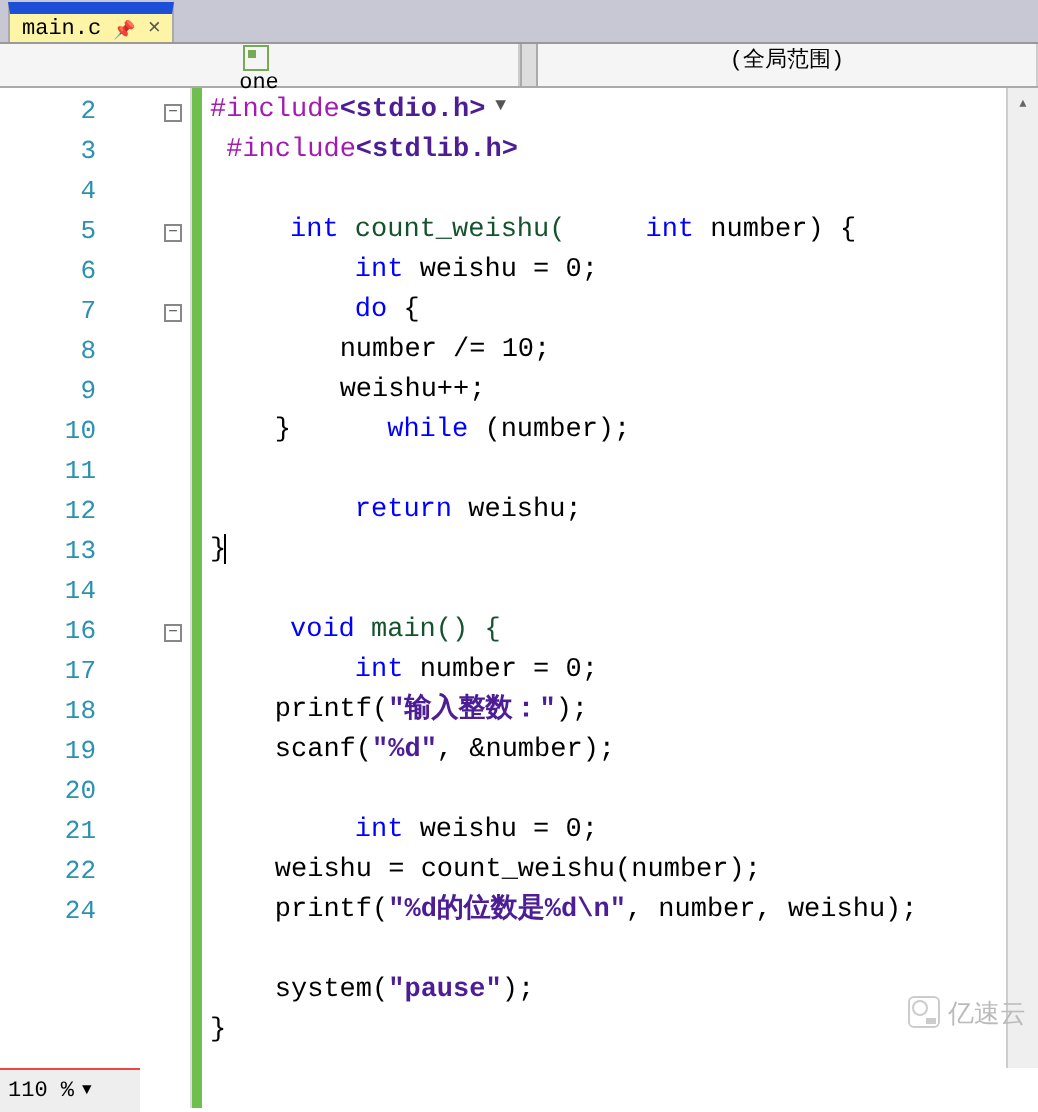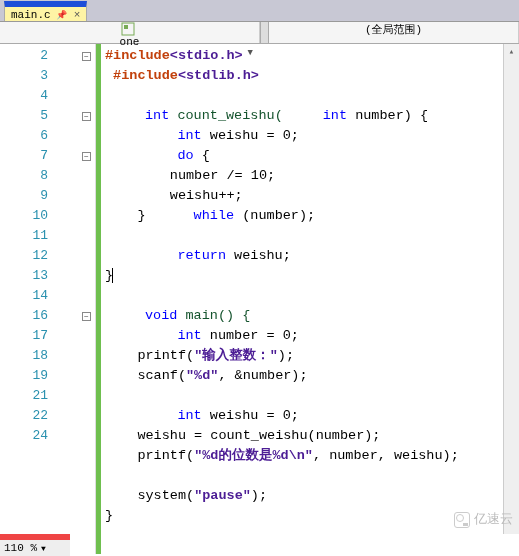--- a/index.html
+++ b/index.html
@@ -21,24 +21,24 @@
 .fold-col{width:18px;border-right:1px solid #ddd;background:#fff;padding-top:2px;position:relative;}
 .fold{height:20px;display:flex;align-items:center;justify-content:center;}
 .fold-box{width:9px;height:9px;border:1px solid #888;font-size:8px;line-height:7px;text-align:center;color:#555;background:#fff;}
 .green-bar{width:5px;background:#6fbf4f;}
 .code{flex:1;padding-top:2px;padding-left:4px;font-size:13.5px;overflow:hidden;}
 .row{height:20px;line-height:20px;white-space:pre;}
 .kw{color:#0000ff;margin-left:40px;}
 .str{color:#4c1d95;font-weight:bold;}
 .txt{color:#000;}
 .fn{color:#14532d;}
-.pp{color:#c2410c;font-weight:bold;}
-.statusbar{position:absolute;bottom:0;left:0;height:22px;width:70px;background:#eee;border-top:6px solid #ef4444;display:flex;align-items:center;font-size:11px;padding:0 4px;gap:4px;}
+.pp{color:#a21caf;}
+.statusbar{position:absolute;bottom:0;left:0;height:22px;width:70px;background:#eee;border-top:1px solid #ef4444;display:flex;align-items:center;font-size:11px;padding:0 4px;gap:4px;}
 .zoom-arrow{font-size:8px;}
-.watermark{position:absolute;right:6px;bottom:28px;font-size:13px;color:#bbb;font-family:"Microsoft YaHei",sans-serif;display:flex;align-items:flex-end;gap:4px;}
+.watermark{position:absolute;right:6px;bottom:40px;font-size:13px;color:#bbb;font-family:"Microsoft YaHei",sans-serif;display:flex;align-items:flex-start;gap:4px;}
 .wm-icon{width:16px;height:16px;border:1.5px solid #ccc;border-radius:3px;position:relative;}
 .wm-icon::before{content:"";position:absolute;width:6px;height:6px;border:1.5px solid #ccc;border-radius:50%;top:1px;left:1px;}
 .wm-icon::after{content:"";position:absolute;width:5px;height:3px;background:#ccc;bottom:1px;right:1px;}
 .scroll-v{position:absolute;right:0;top:44px;width:16px;bottom:22px;background:#efefef;border-left:1px solid #ccc;}
 .scroll-up,.scroll-down{height:16px;text-align:center;font-size:9px;line-height:16px;color:#666;}
 .cursor{display:inline-block;width:1px;height:15px;background:#000;vertical-align:middle;margin-left:-1px;}
 </style>
 </head>
 <body>
 
@@ -79,20 +79,21 @@
     <div class="ln">9</div>
     <div class="ln">10</div>
     <div class="ln">11</div>
     <div class="ln">12</div>
     <div class="ln">13</div>
     <div class="ln">14</div>
     <div class="ln">16</div>
     <div class="ln">17</div>
     <div class="ln">18</div>
     <div class="ln">19</div>
+    <div class="ln">20</div>
     <div class="ln">21</div>
     <div class="ln">22</div>
     <div class="ln">24</div>
   </div>
   <div class="fold-col">
     <div class="fold">
         <div class="fold-box">−</div>
       </div>
     <div class="fold"></div>
       <div class="fold"></div>

